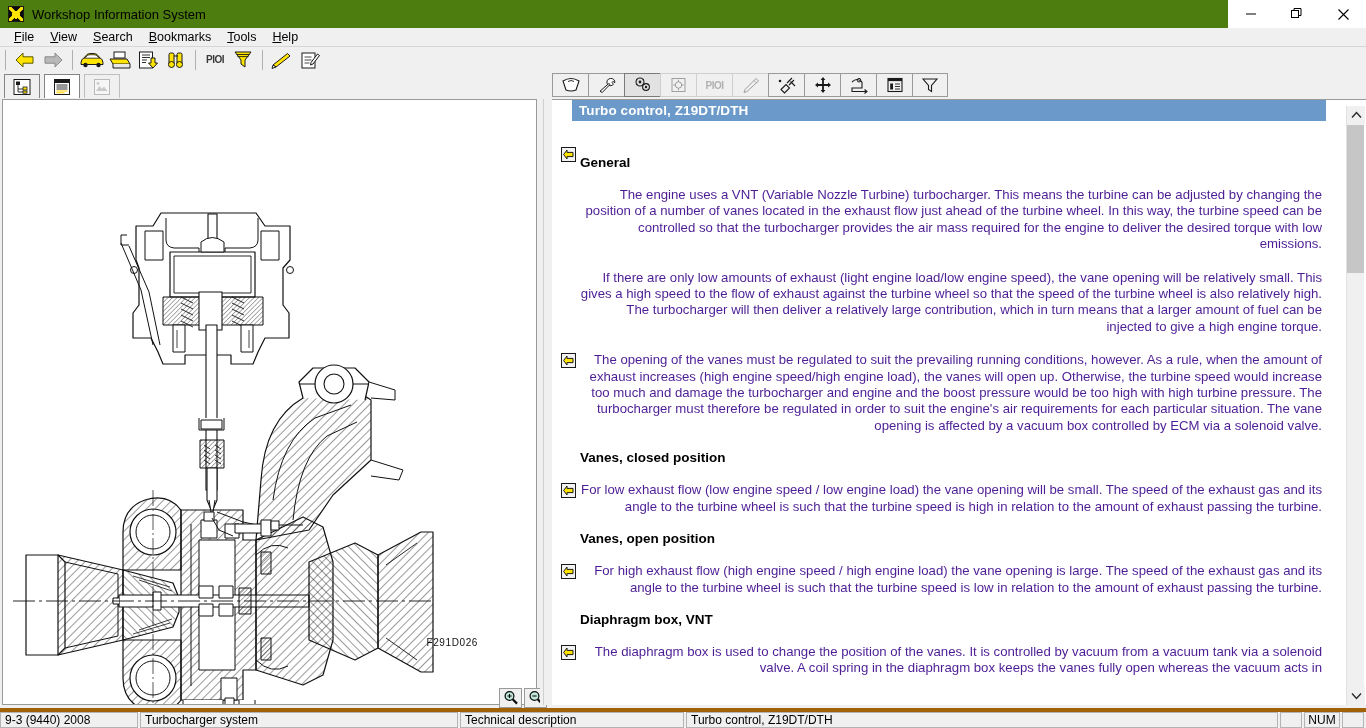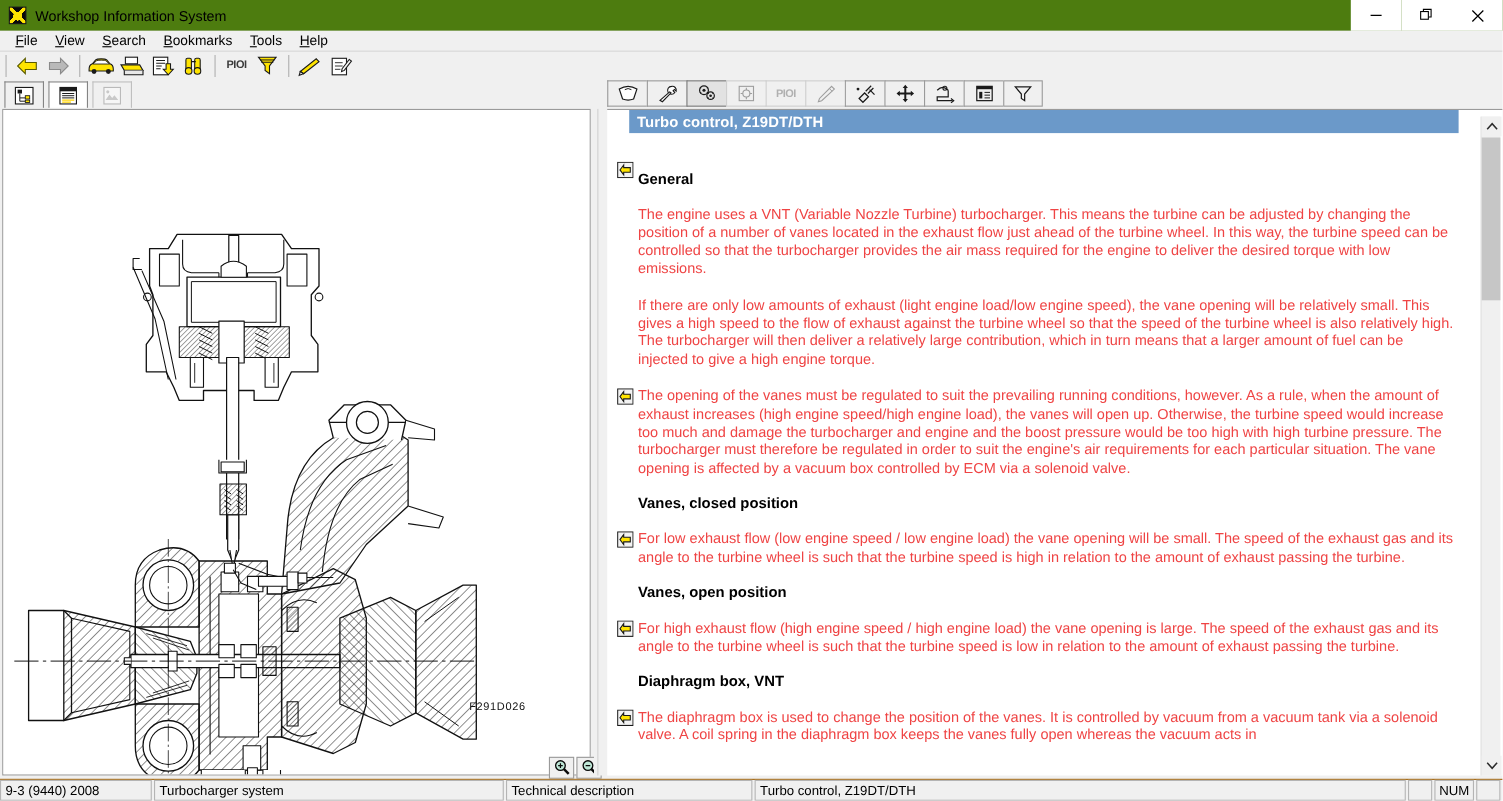--- a/index.html
+++ b/index.html
@@ -257,23 +257,23 @@
     font-size: 13.5px;
     font-weight: bold;
     color: #000;
     margin: 16px 0 0 0;
     padding-left: 28px;
   }
   .h2.first { margin-top: 12px; }
   p.para {
     font-size: 13.2px;
     line-height: 16.4px;
-    color: #ef4444;
+    color: #4c1d95;
     margin: 0;
-    text-align: left;
+    text-align: right;
   }
   .blk.spaced { margin-top: 17px; }
 
   
   .vscroll {
     position: absolute;
     left: 1346px; top: 106px;
     width: 18px; height: 599px;
     background: #f0f0f0;
     border-left: 1px solid #e2e2e2;
@@ -293,21 +293,21 @@
     width: 17px; height: 148px;
     background: #c6c6c6;
   }
 
   
   .statusbar {
     position: absolute;
     left: 0; bottom: 0;
     width: 1366px; height: 20px;
     background: #f0f0f0;
-    border-top: 1px solid #a16207;
+    border-top: 4px solid #a16207;
     display: flex;
     align-items: stretch;
     box-sizing: border-box;
   }
   .sb-cell {
     border: 1px solid #b4b4b4;
     background: #f0f0f0;
     font-size: 12px;
     color: #000;
     display: flex;

